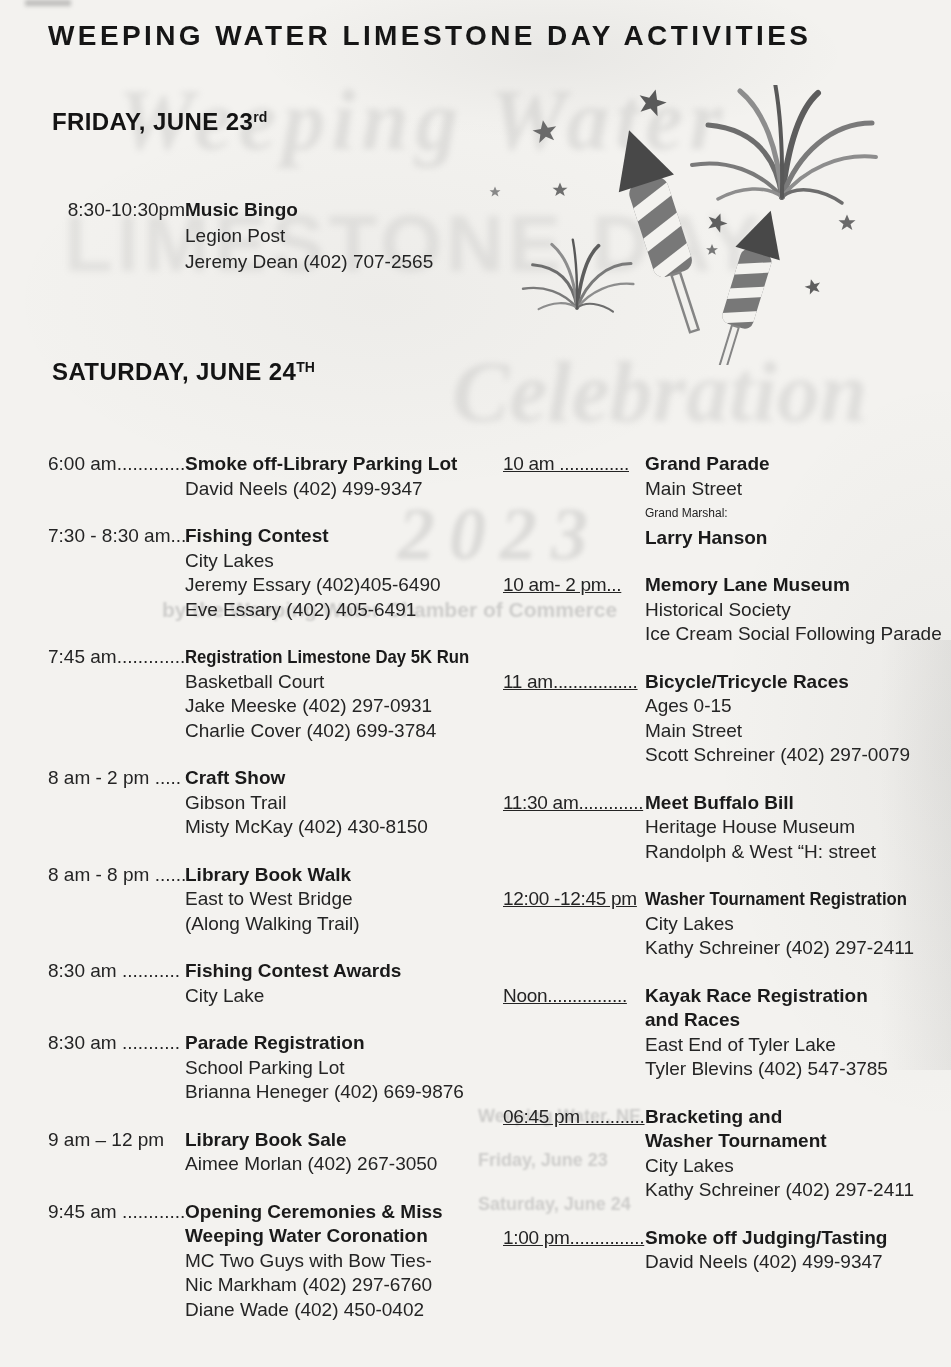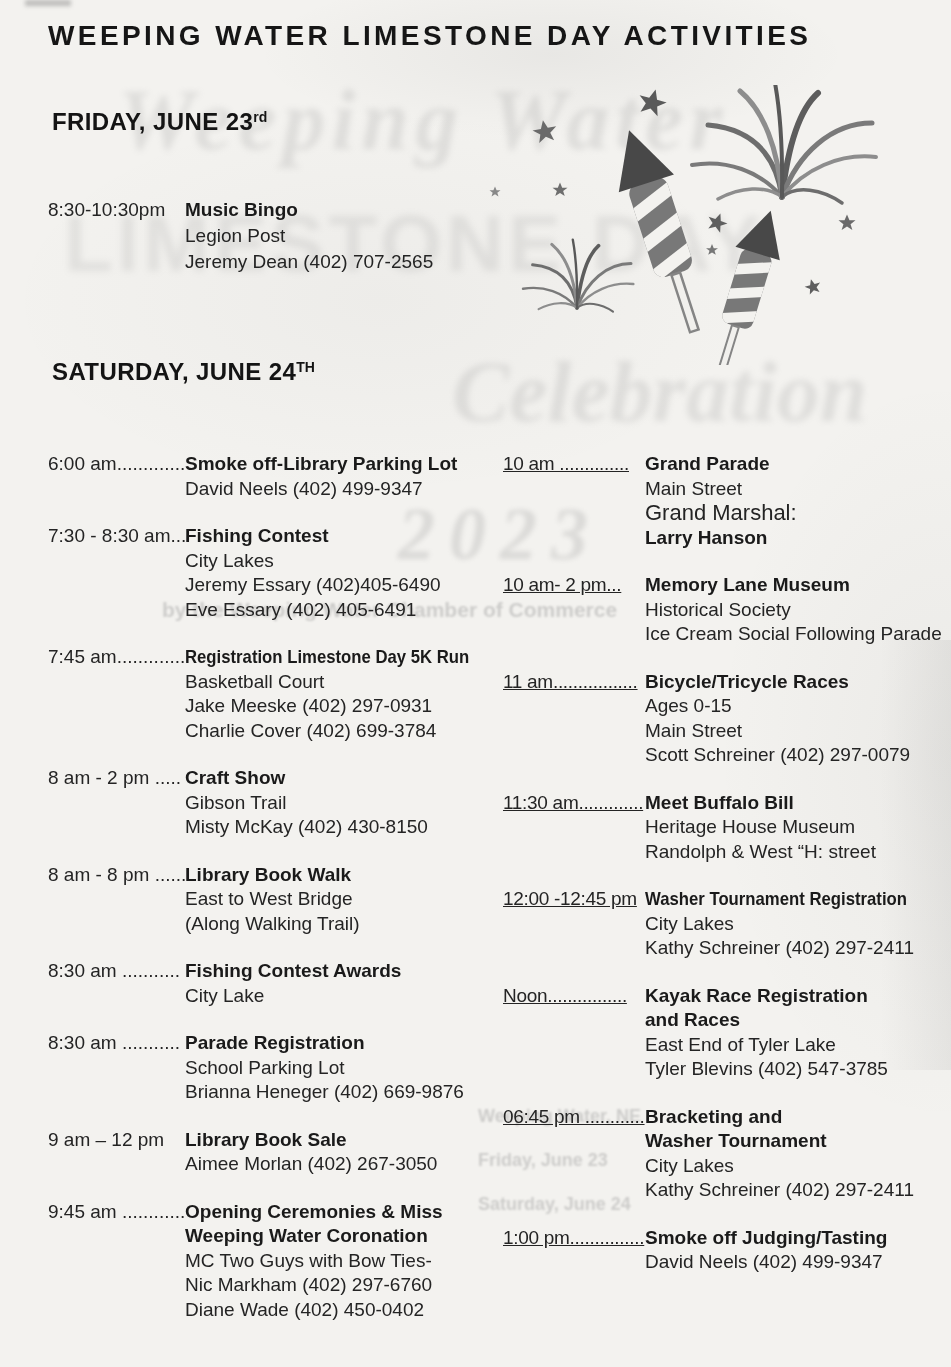--- a/index.html
+++ b/index.html
@@ -41,25 +41,25 @@
   h2.saturday { top:358px; }
   h2.day .sup { font-size:14px; position:relative; top:-8px; letter-spacing:0; }
   .events { position:absolute; }
   #friday-events   { left:48px;  top:197px; width:440px; line-height:26px; }
   #sat-left-col    { left:48px;  top:452px; width:445px; line-height:24.5px; }
   #sat-right-col   { left:503px; top:452px; width:448px; line-height:24.5px; }
   .event { display:flex; margin-bottom:23px; }
   #friday-events .event { margin-bottom:0; }
   .time { flex:0 0 auto; width:137px; overflow:hidden; white-space:nowrap; font-size:19px; color:#242424; }
   #sat-right-col .time { width:142px; letter-spacing:-0.3px;text-decoration:underline; }
-  #friday-events .time { width:137px; }
+  #friday-events .time { width:137px;text-align:right; }
   .lines { flex:1 1 auto; min-width:0; }
   .line { white-space:nowrap; font-size:19px; color:#242424; }
   .line.b { font-weight:bold; color:#1a1a1a; }
-  .line.s { font-size:22px; }
+  .line.s { font-size:12px; }
   .line.c { transform:scaleX(0.88); transform-origin:left center; }
 </style>
 </head>
 <body>
 
 <div class="page">
 
   <div class="ghost g1">Weeping Water</div>
   <div class="ghost g2">LIMESTONE DAY</div>
   <div class="ghost g3">Celebration</div>

